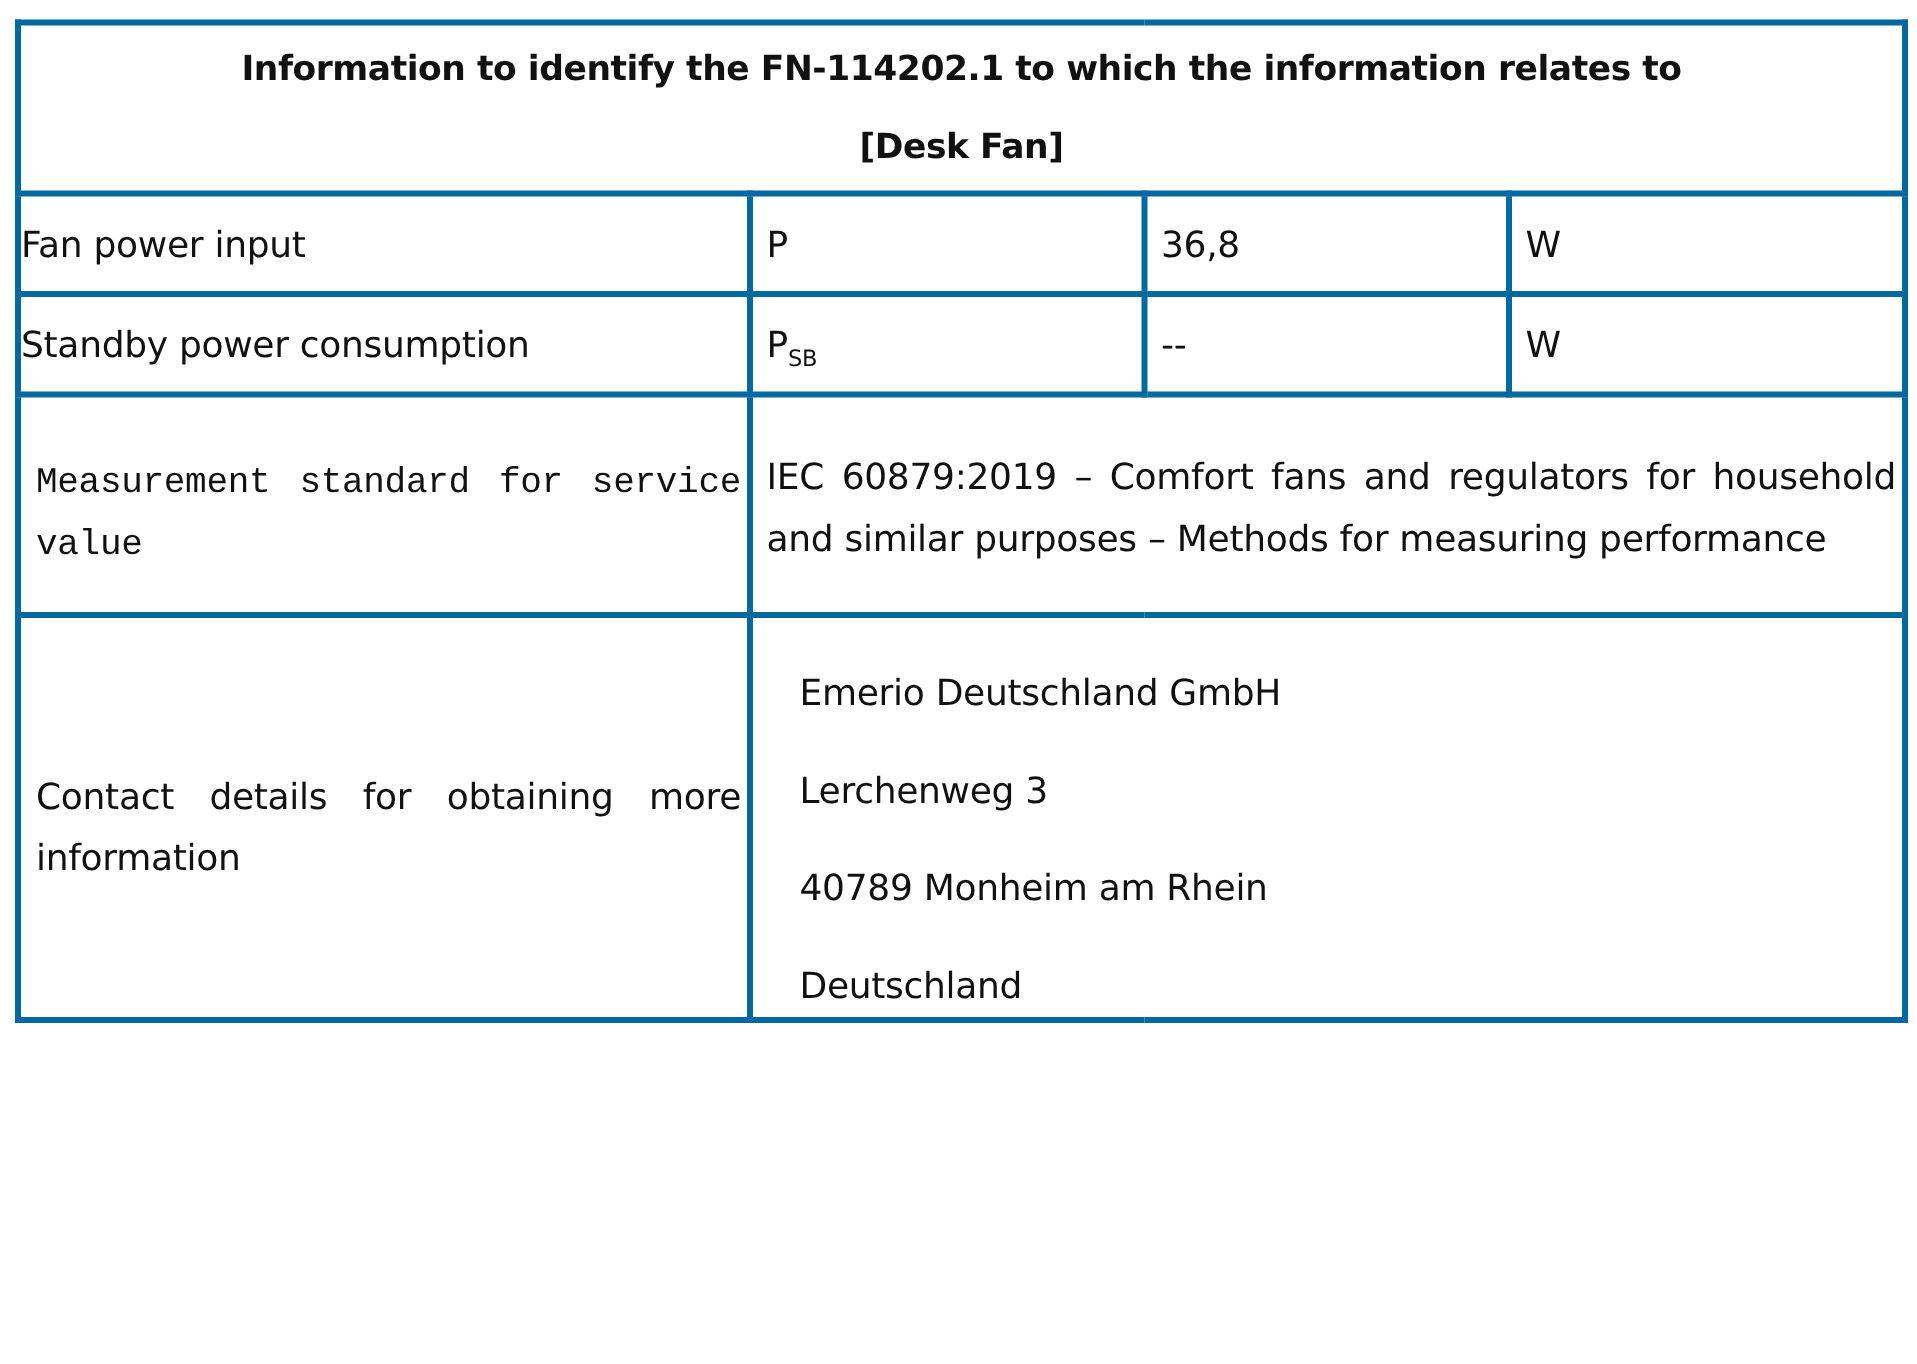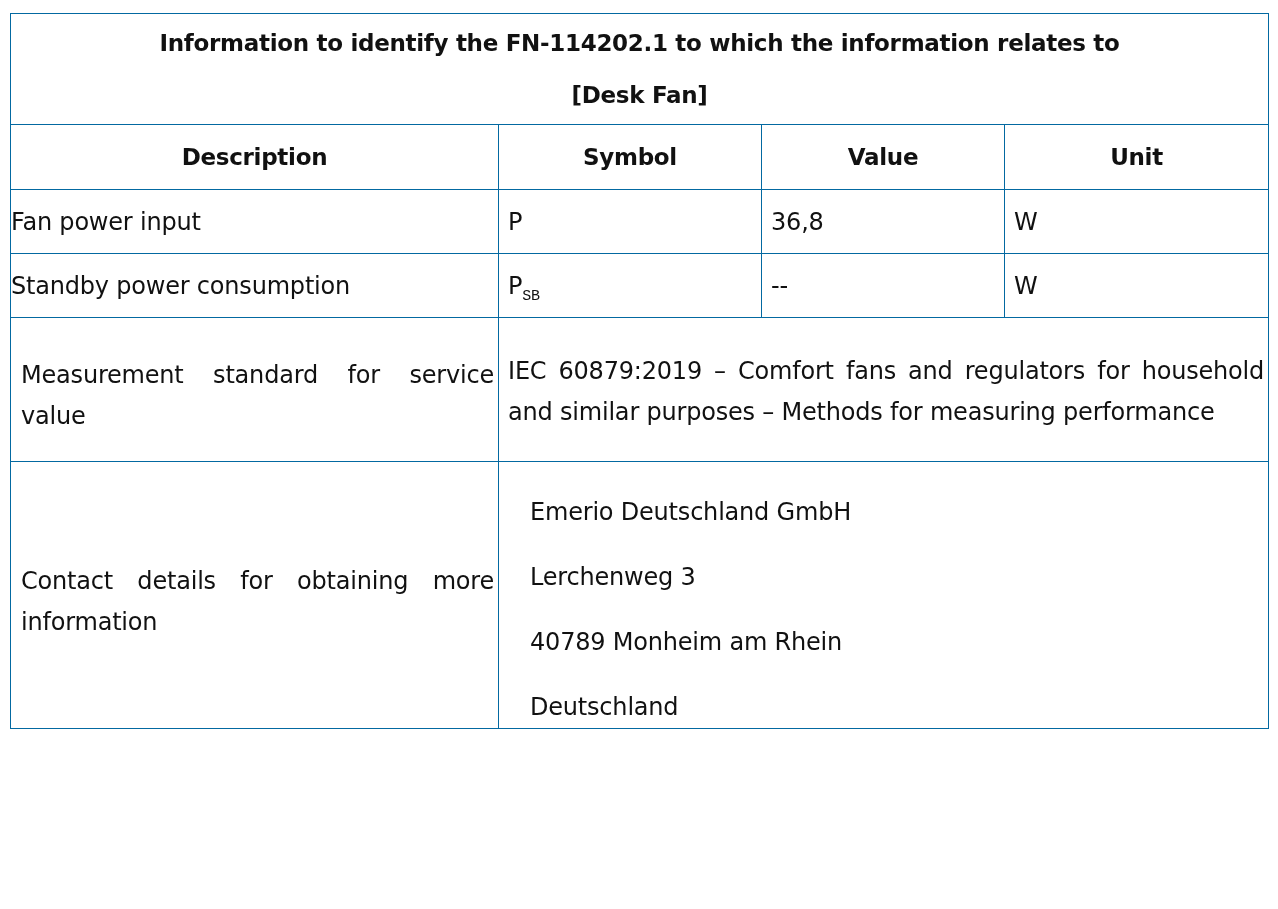--- a/index.html
+++ b/index.html
@@ -19,21 +19,21 @@
       left: 10px;
       top: 13px;
       width: 1258px;
     }
     table.info {
       border-collapse: collapse;
       width: 1258px;
       table-layout: fixed;
     }
     table.info td, table.info th {
-      border: 1px solid #0369a1;
+      border: 4px solid #0369a1;
       padding: 0;
       vertical-align: middle;
     }
     .title-cell {
       height: 110px;
       text-align: center;
       font-weight: bold;
       font-size: 23px;
       line-height: 52px;
     }
@@ -46,32 +46,33 @@
       letter-spacing: -0.3px;
     }
     .data-row td {
       height: 63px;
       font-size: 24px;
       padding-left: 10px;
       letter-spacing: -0.2px;
     }
     .data-row td.sym, .data-row td.val, .data-row td.unit { padding-left: 9px; }
     sup { font-size: 14px; vertical-align: 0; position: relative; top: -10px; }
-    sub { font-size: 15px; vertical-align: 0; position: relative; top: 6px; font-family: Liberation Mono, monospace; }
+    sub { font-size: 15px; vertical-align: 0; position: relative; top: 6px; }
     .std-row td {
       height: 130px;
       font-size: 24px;
       line-height: 41px;
       vertical-align: top;
       letter-spacing: -0.2px;
     }
     .std-row td.desc {
       padding: 13px 4px 0 10px;
       text-align: justify;
       text-align-last: left;
+      font-family: Liberation Mono, monospace;
     }
     .std-row td.stdtext {
       padding: 4px 4px 0 9px;
       text-align: justify;
       text-align-last: left;
     }
     .contact-row td {
       height: 172px;
       font-size: 24px;
       line-height: 41px;
@@ -99,26 +100,20 @@
       <col style="width:243px">
       <col style="width:264px">
     </colgroup>
     <tbody>
         <tr>
       <td class="title-cell" colspan="4">
         <div>Information to identify the FN-114202.1 to which the information relates to</div>
         <div>[Desk Fan]</div>
       </td>
     </tr>
-    <tr class="head-row">
-      <th>Description</th>
-      <th>Symbol</th>
-      <th>Value</th>
-      <th>Unit</th>
-    </tr>
 
     <tr class="data-row">
       <td>Fan power input</td>
       <td class="sym"><span>P</span><sub></sub></td>
       <td class="val">36,8</td>
       <td class="unit"><span>W</span><sup></sup><span></span></td>
     </tr>
     <tr class="data-row">
       <td>Standby power consumption</td>
       <td class="sym"><span>P</span><sub>SB</sub></td>

